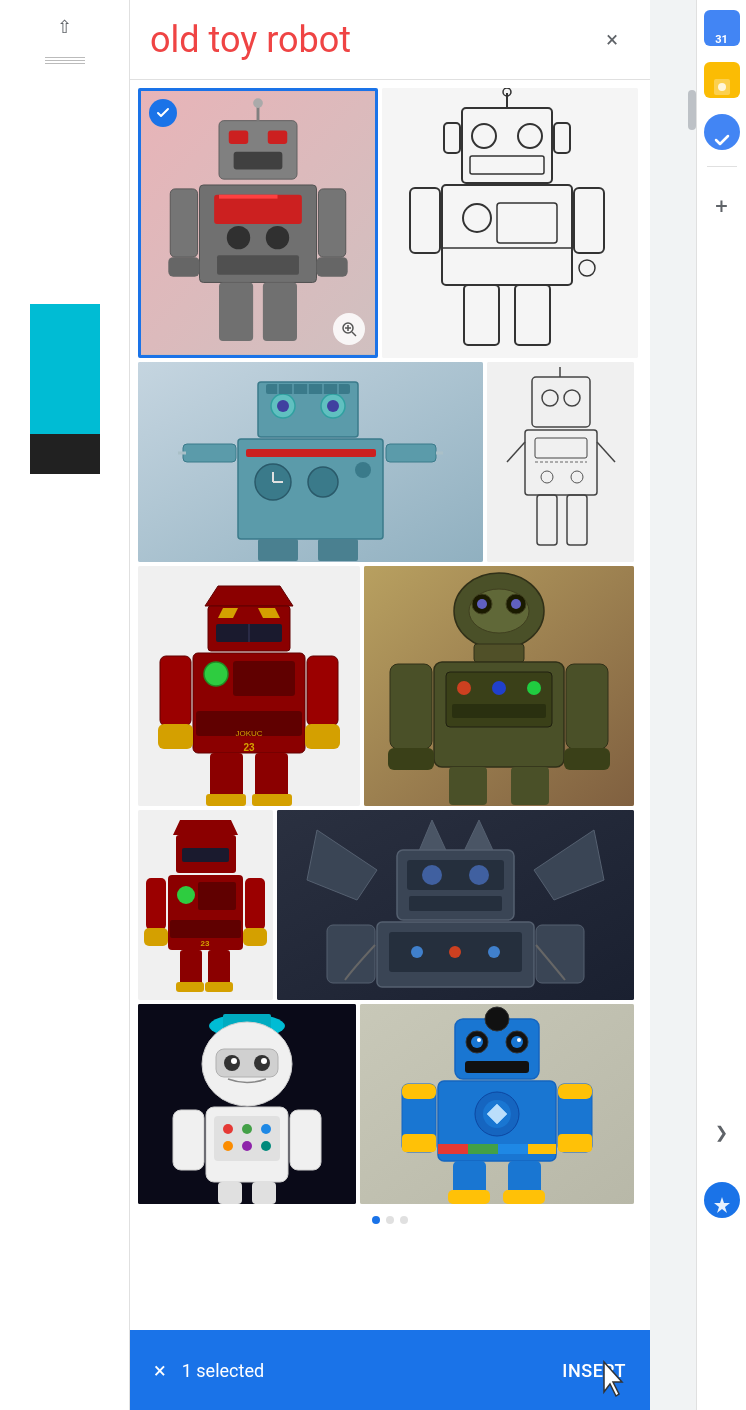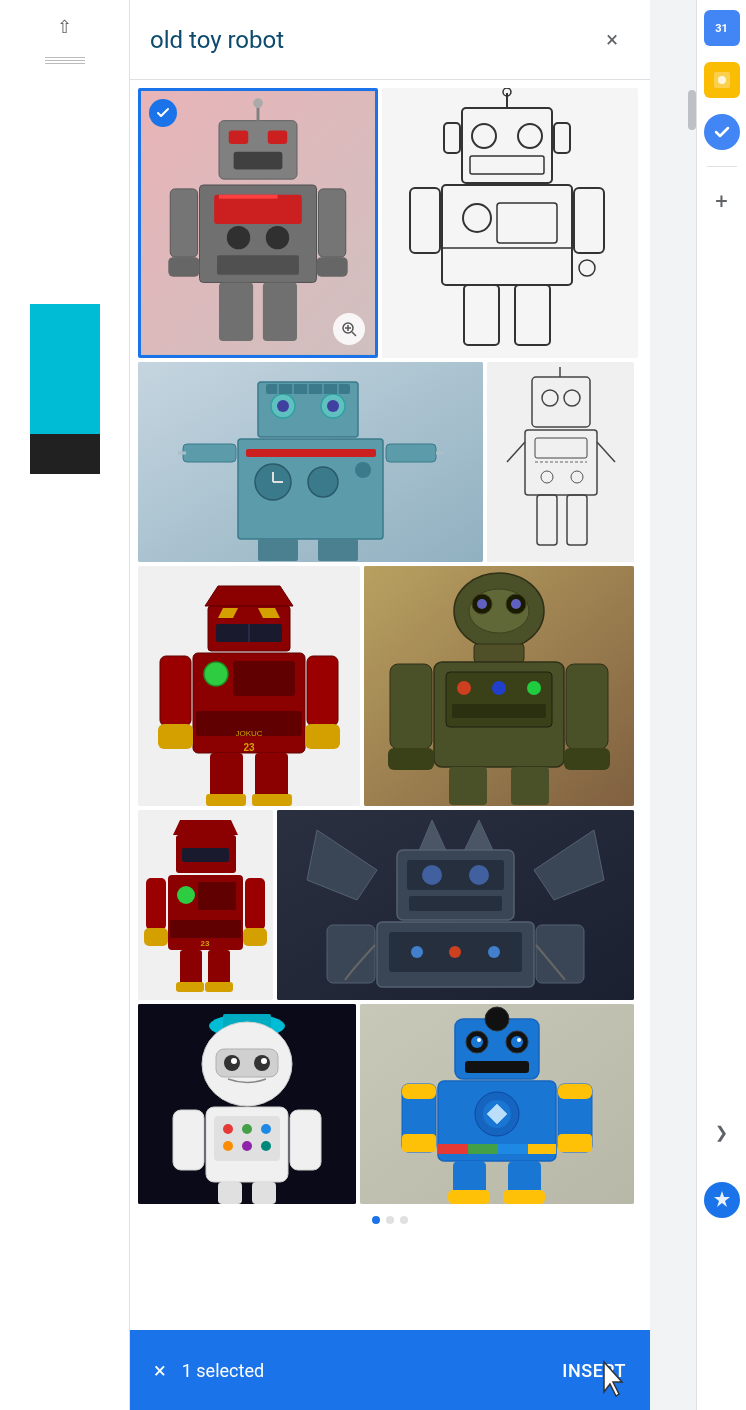--- a/index.html
+++ b/index.html
@@ -74,21 +74,21 @@
       padding-top: 10px;
       gap: 16px;
       border-left: 1px solid #e0e0e0;
     }
 
     .right-icon {
       width: 36px;
       height: 36px;
       border-radius: 50%;
       display: flex;
-      align-items: center;
+      align-items: flex-end;
       justify-content: center;
       cursor: pointer;
     }
 
     .right-icon.calendar {
       background: #4285f4;
       border-radius: 6px;
       font-size: 11px;
       font-weight: bold;
       color: white;
@@ -151,22 +151,22 @@
     .search-header {
       display: flex;
       align-items: center;
       padding: 16px 20px;
       border-bottom: 1px solid #e0e0e0;
       min-height: 80px;
     }
 
     .search-query {
       flex: 1;
-      font-size: 24px;
-      color: #0c4a6e;
+      font-size: 36px;
+      color: #ef4444;
       font-weight: 400;
     }
 
     .close-btn {
       width: 36px;
       height: 36px;
       display: flex;
       align-items: center;
       justify-content: center;
       cursor: pointer;

